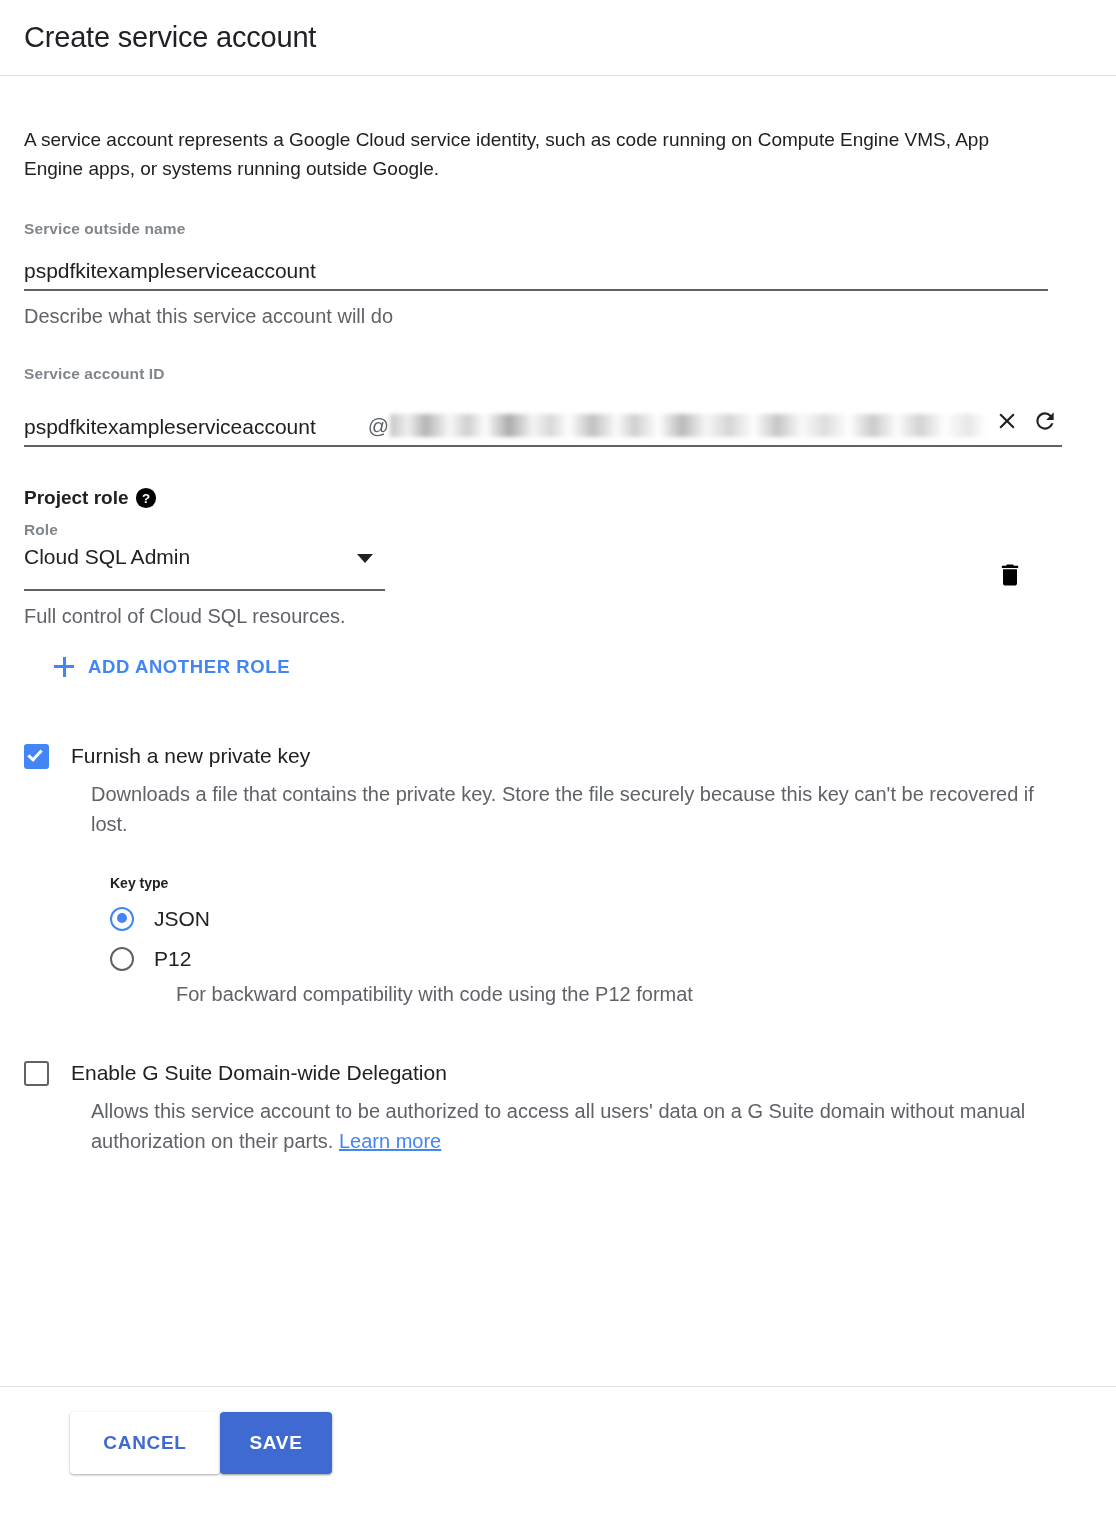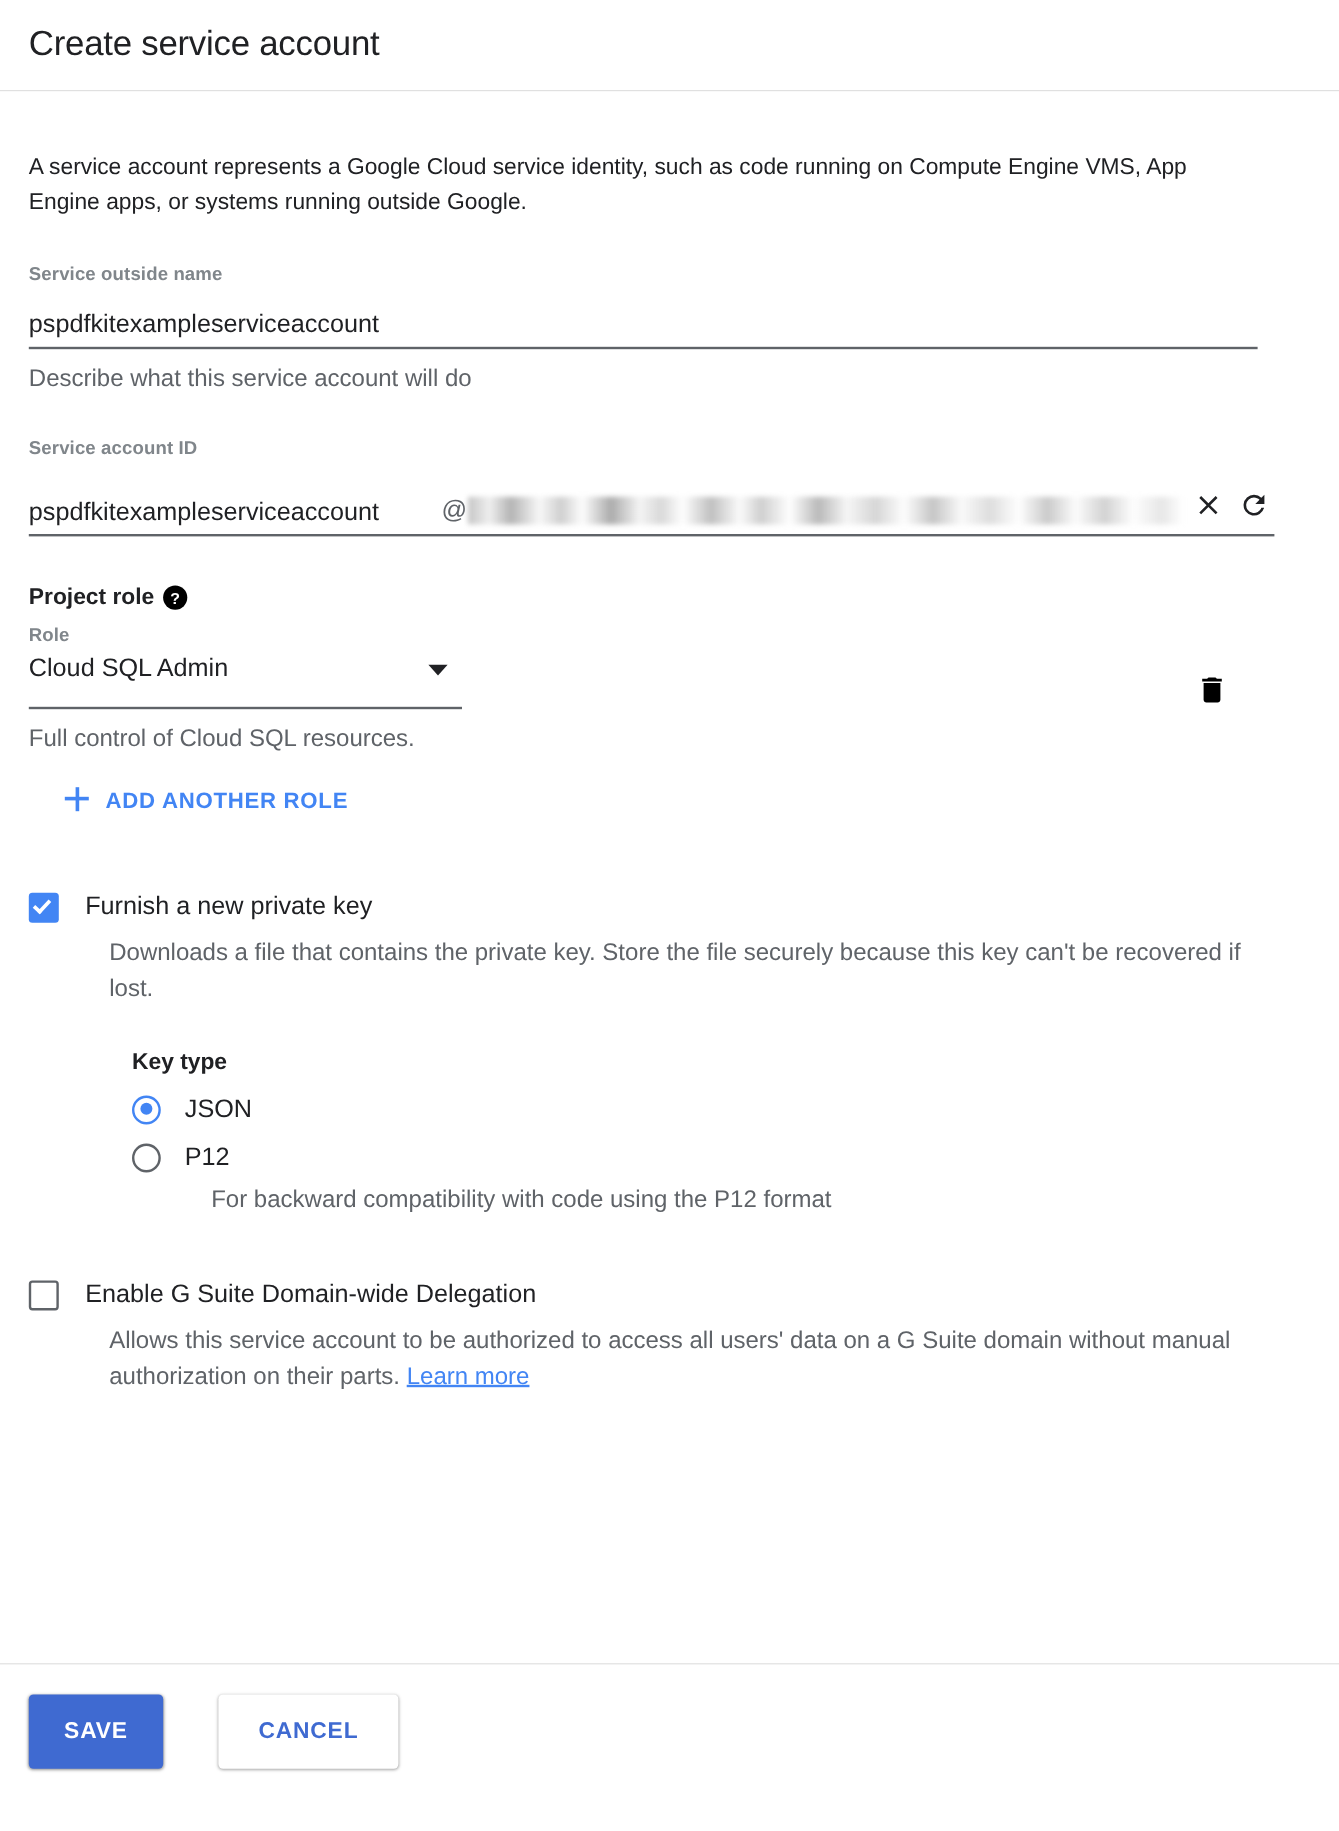--- a/index.html
+++ b/index.html
@@ -192,21 +192,21 @@
   }
 
   .role-desc {
     font-size: 20px;
     color: #5f6368;
     margin-top: 14px;
   }
 
   .add-role-link {
     display: inline-flex;
-    align-items: flex-start;
+    align-items: center;
     margin-top: 28px;
     margin-left: 30px;
     color: #4285f4;
     font-size: 18.5px;
     font-weight: 700;
     letter-spacing: 0.6px;
     cursor: pointer;
   }
   .plus-icon {
     position: relative;
@@ -267,21 +267,21 @@
     color: #4285f4;
     text-decoration: underline;
   }
 
   
   .keytype-block {
     margin-left: 86px;
     margin-top: 36px;
   }
   .keytype-title {
-    font-size: 19px;
+    font-size: 14px;
     font-weight: 700;
     color: #202124;
   }
   .radio-row {
     display: flex;
     align-items: center;
     margin-top: 16px;
   }
   .radio {
     width: 24px; height: 24px;
@@ -458,15 +458,15 @@
       <span class="cb unchecked"></span>
       <span class="check-label">Enable G Suite Domain-wide Delegation</span>
     </div>
     <div class="check-desc"><span>Allows this service account to be authorized to access all users' data on a G Suite domain without manual authorization on their parts. </span><a class="link-inline" href="#">Learn more</a></div>
   </div>
 
 </div>
 
 <div class="footer-divider"></div>
 <div class="footer">
+  <button class="btn btn-cancel">CANCEL</button>
   <button class="btn btn-save">SAVE</button>
-  <button class="btn btn-cancel">CANCEL</button>
 </div>
 
 </body></html>

